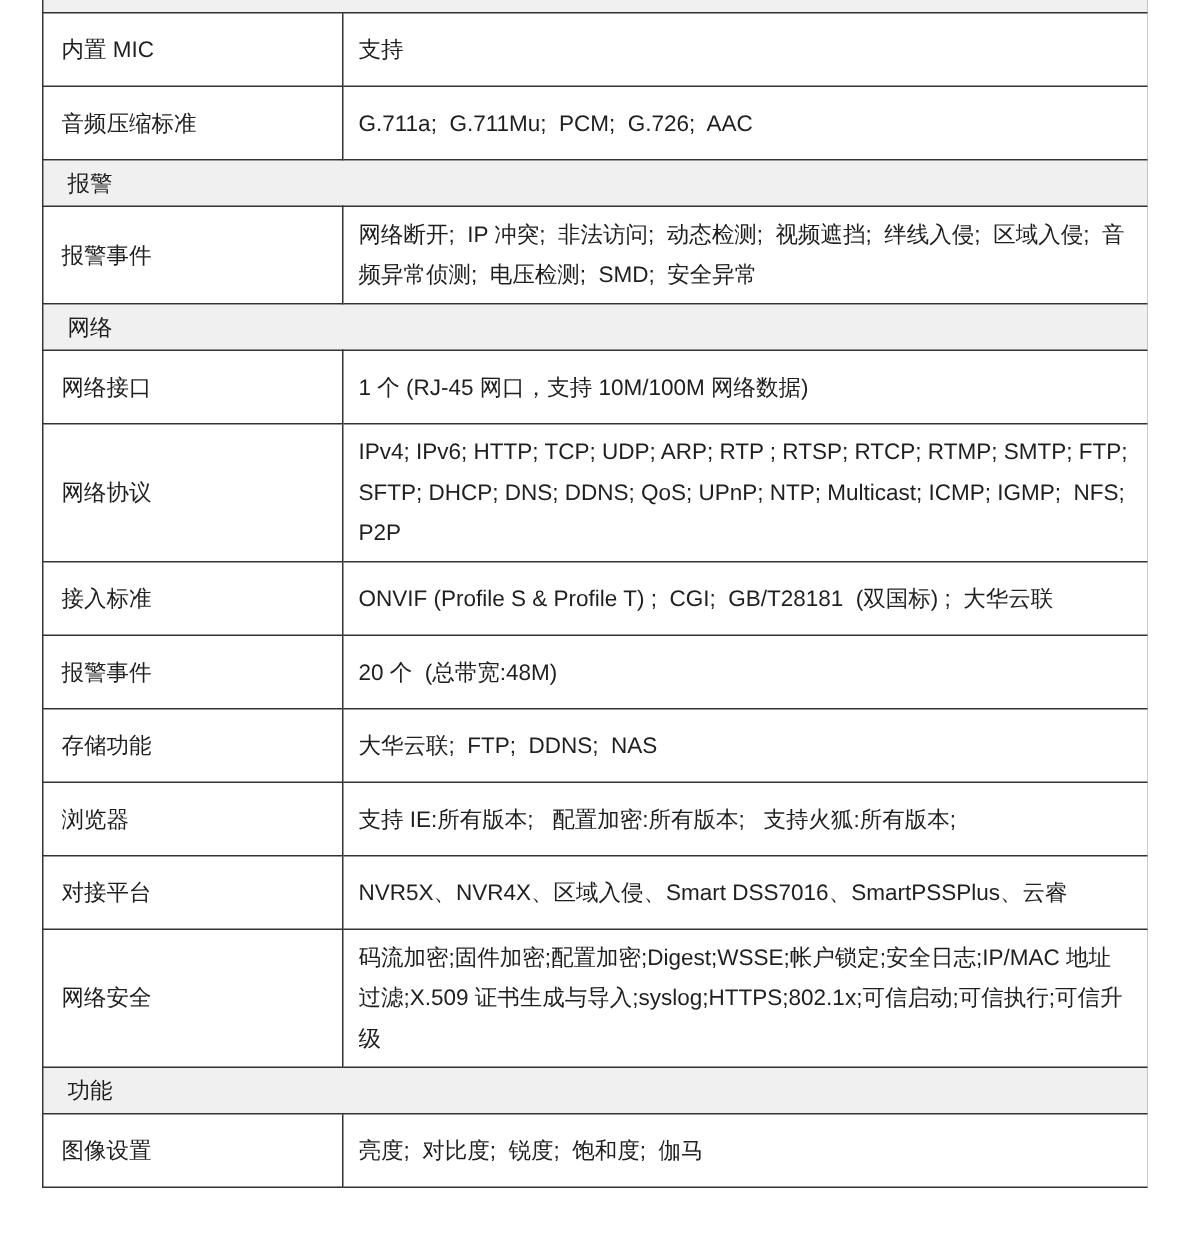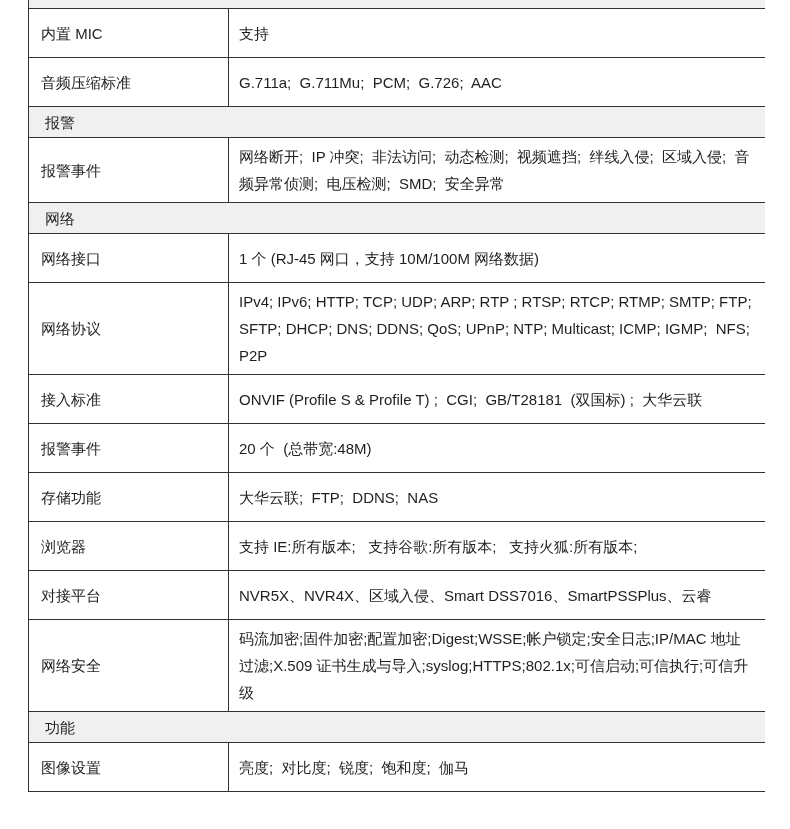--- a/index.html
+++ b/index.html
@@ -120,21 +120,21 @@
     <td class="value-cell">20 个  (总带宽:48M)</td>
   </tr>
 
   <tr class="row-data row-single">
     <td class="label-cell">存储功能</td>
     <td class="value-cell">大华云联;  FTP;  DDNS;  NAS</td>
   </tr>
 
   <tr class="row-data row-single">
     <td class="label-cell">浏览器</td>
-    <td class="value-cell">支持 IE:所有版本;   支持谷歌:所有版本;   支持火狐:所有版本;</td>
+    <td class="value-cell">支持 IE:所有版本;   配置加密:所有版本;   支持火狐:所有版本;</td>
   </tr>
 
   <tr class="row-data row-single">
     <td class="label-cell">对接平台</td>
     <td class="value-cell">NVR5X、NVR4X、区域入侵、Smart DSS7016、SmartPSSPlus、云睿</td>
   </tr>
 
   <tr class="row-data">
     <td class="label-cell">网络安全</td>
     <td class="value-cell">码流加密;固件加密;配置加密;Digest;WSSE;帐户锁定;安全日志;IP/MAC 地址过滤;X.509 证书生成与导入;syslog;HTTPS;802.1x;可信启动;可信执行;可信升级</td>

